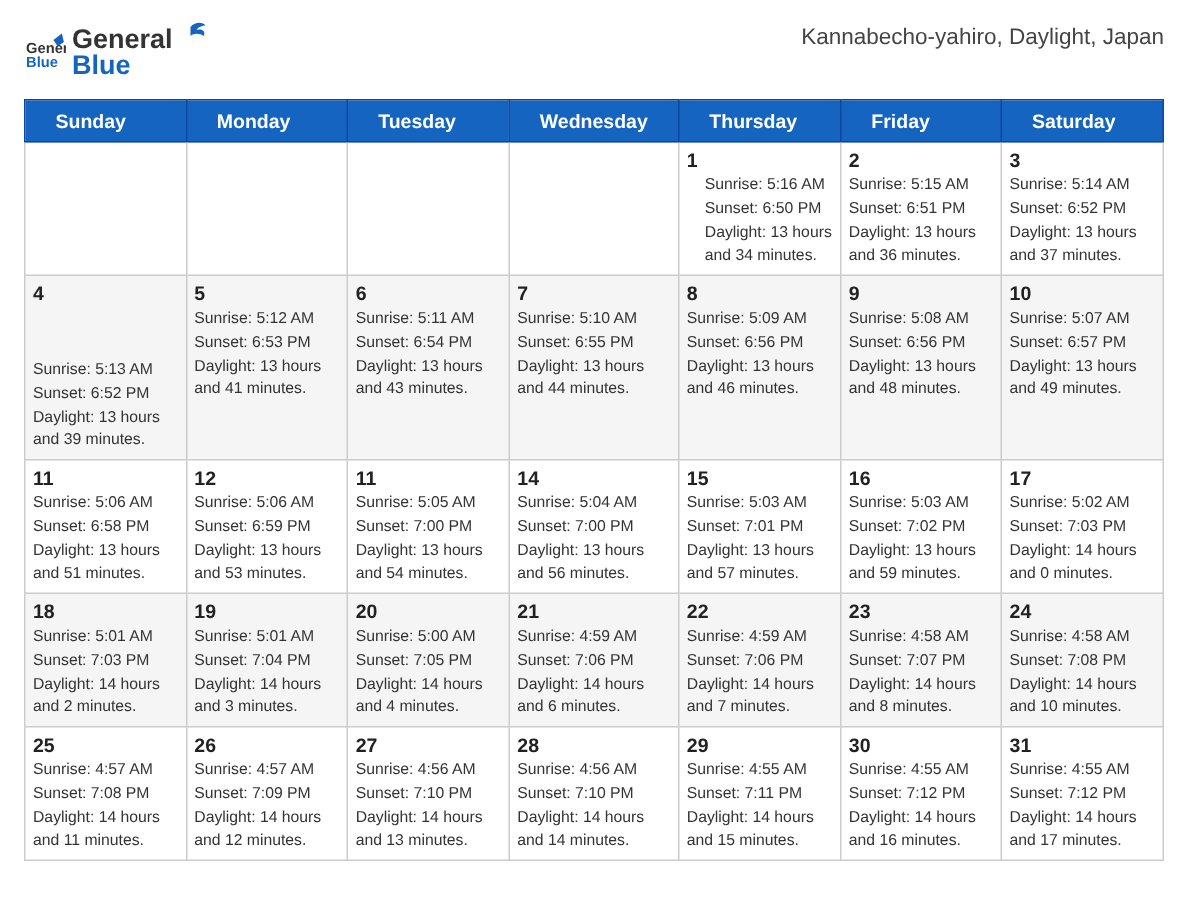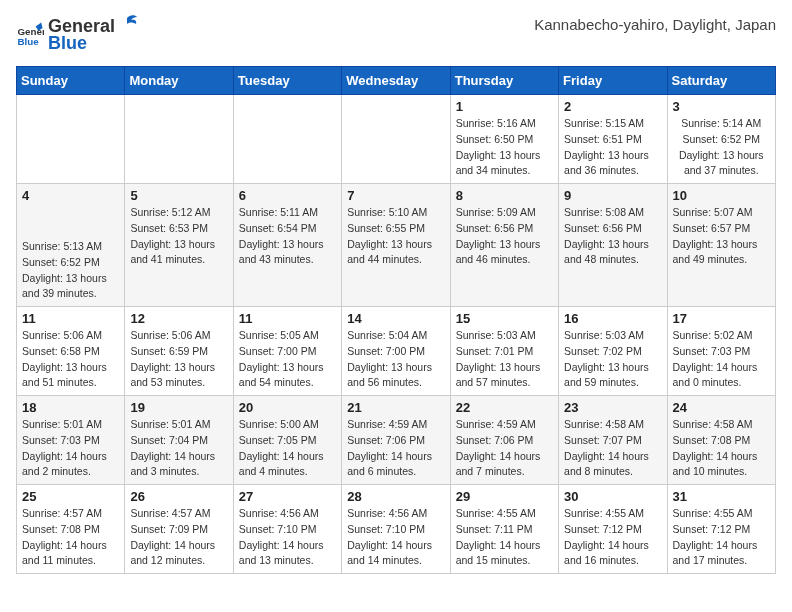--- a/index.html
+++ b/index.html
@@ -38,21 +38,21 @@
       color: #444;
     }
     table {
       width: 100%;
       border-collapse: collapse;
       font-size: 11px;
     }
     thead tr th {
       background-color: #1565c0;
       color: #fff;
-      padding: 6px 4px;
+      padding: 6px 20px;
       text-align: left;
       font-size: 13px;
       font-weight: bold;
       border: 1px solid #0d47a1;
     }
     tbody tr td {
       border: 1px solid #ccc;
       vertical-align: top;
       padding: 4px 5px;
       min-height: 80px;
@@ -117,35 +117,35 @@
       </tr>
   </thead>
   <tbody id="calendar-body">
   <tr>
         <td class="empty-cell"></td>
         <td class="empty-cell"></td>
         <td class="empty-cell"></td>
         <td class="empty-cell"></td>
         <td>
           <span class="day-number">1</span>
-          <div class="day-info" style="white-space: pre-line;">Sunrise: 5:16 AM
+          <div class="day-info" style="white-space: pre-line; margin-left: 12px;">Sunrise: 5:16 AM
 Sunset: 6:50 PM
 Daylight: 13 hours
 and 34 minutes.</div>
         </td>
         <td>
           <span class="day-number">2</span>
           <div class="day-info" style="white-space: pre-line;">Sunrise: 5:15 AM
 Sunset: 6:51 PM
 Daylight: 13 hours
 and 36 minutes.</div>
         </td>
         <td>
           <span class="day-number">3</span>
-          <div class="day-info" style="white-space: pre-line; text-align: center;">Sunrise: 5:14 AM
+          <div class="day-info" style="white-space: pre-line;">Sunrise: 5:14 AM
 Sunset: 6:52 PM
 Daylight: 13 hours
 and 37 minutes.</div>
         </td>
       </tr>
       <tr>
         <td>
           <span class="day-number">4</span>
           <div class="day-info" style="white-space: pre-line; margin-top: 36px;">Sunrise: 5:13 AM
 Sunset: 6:52 PM

